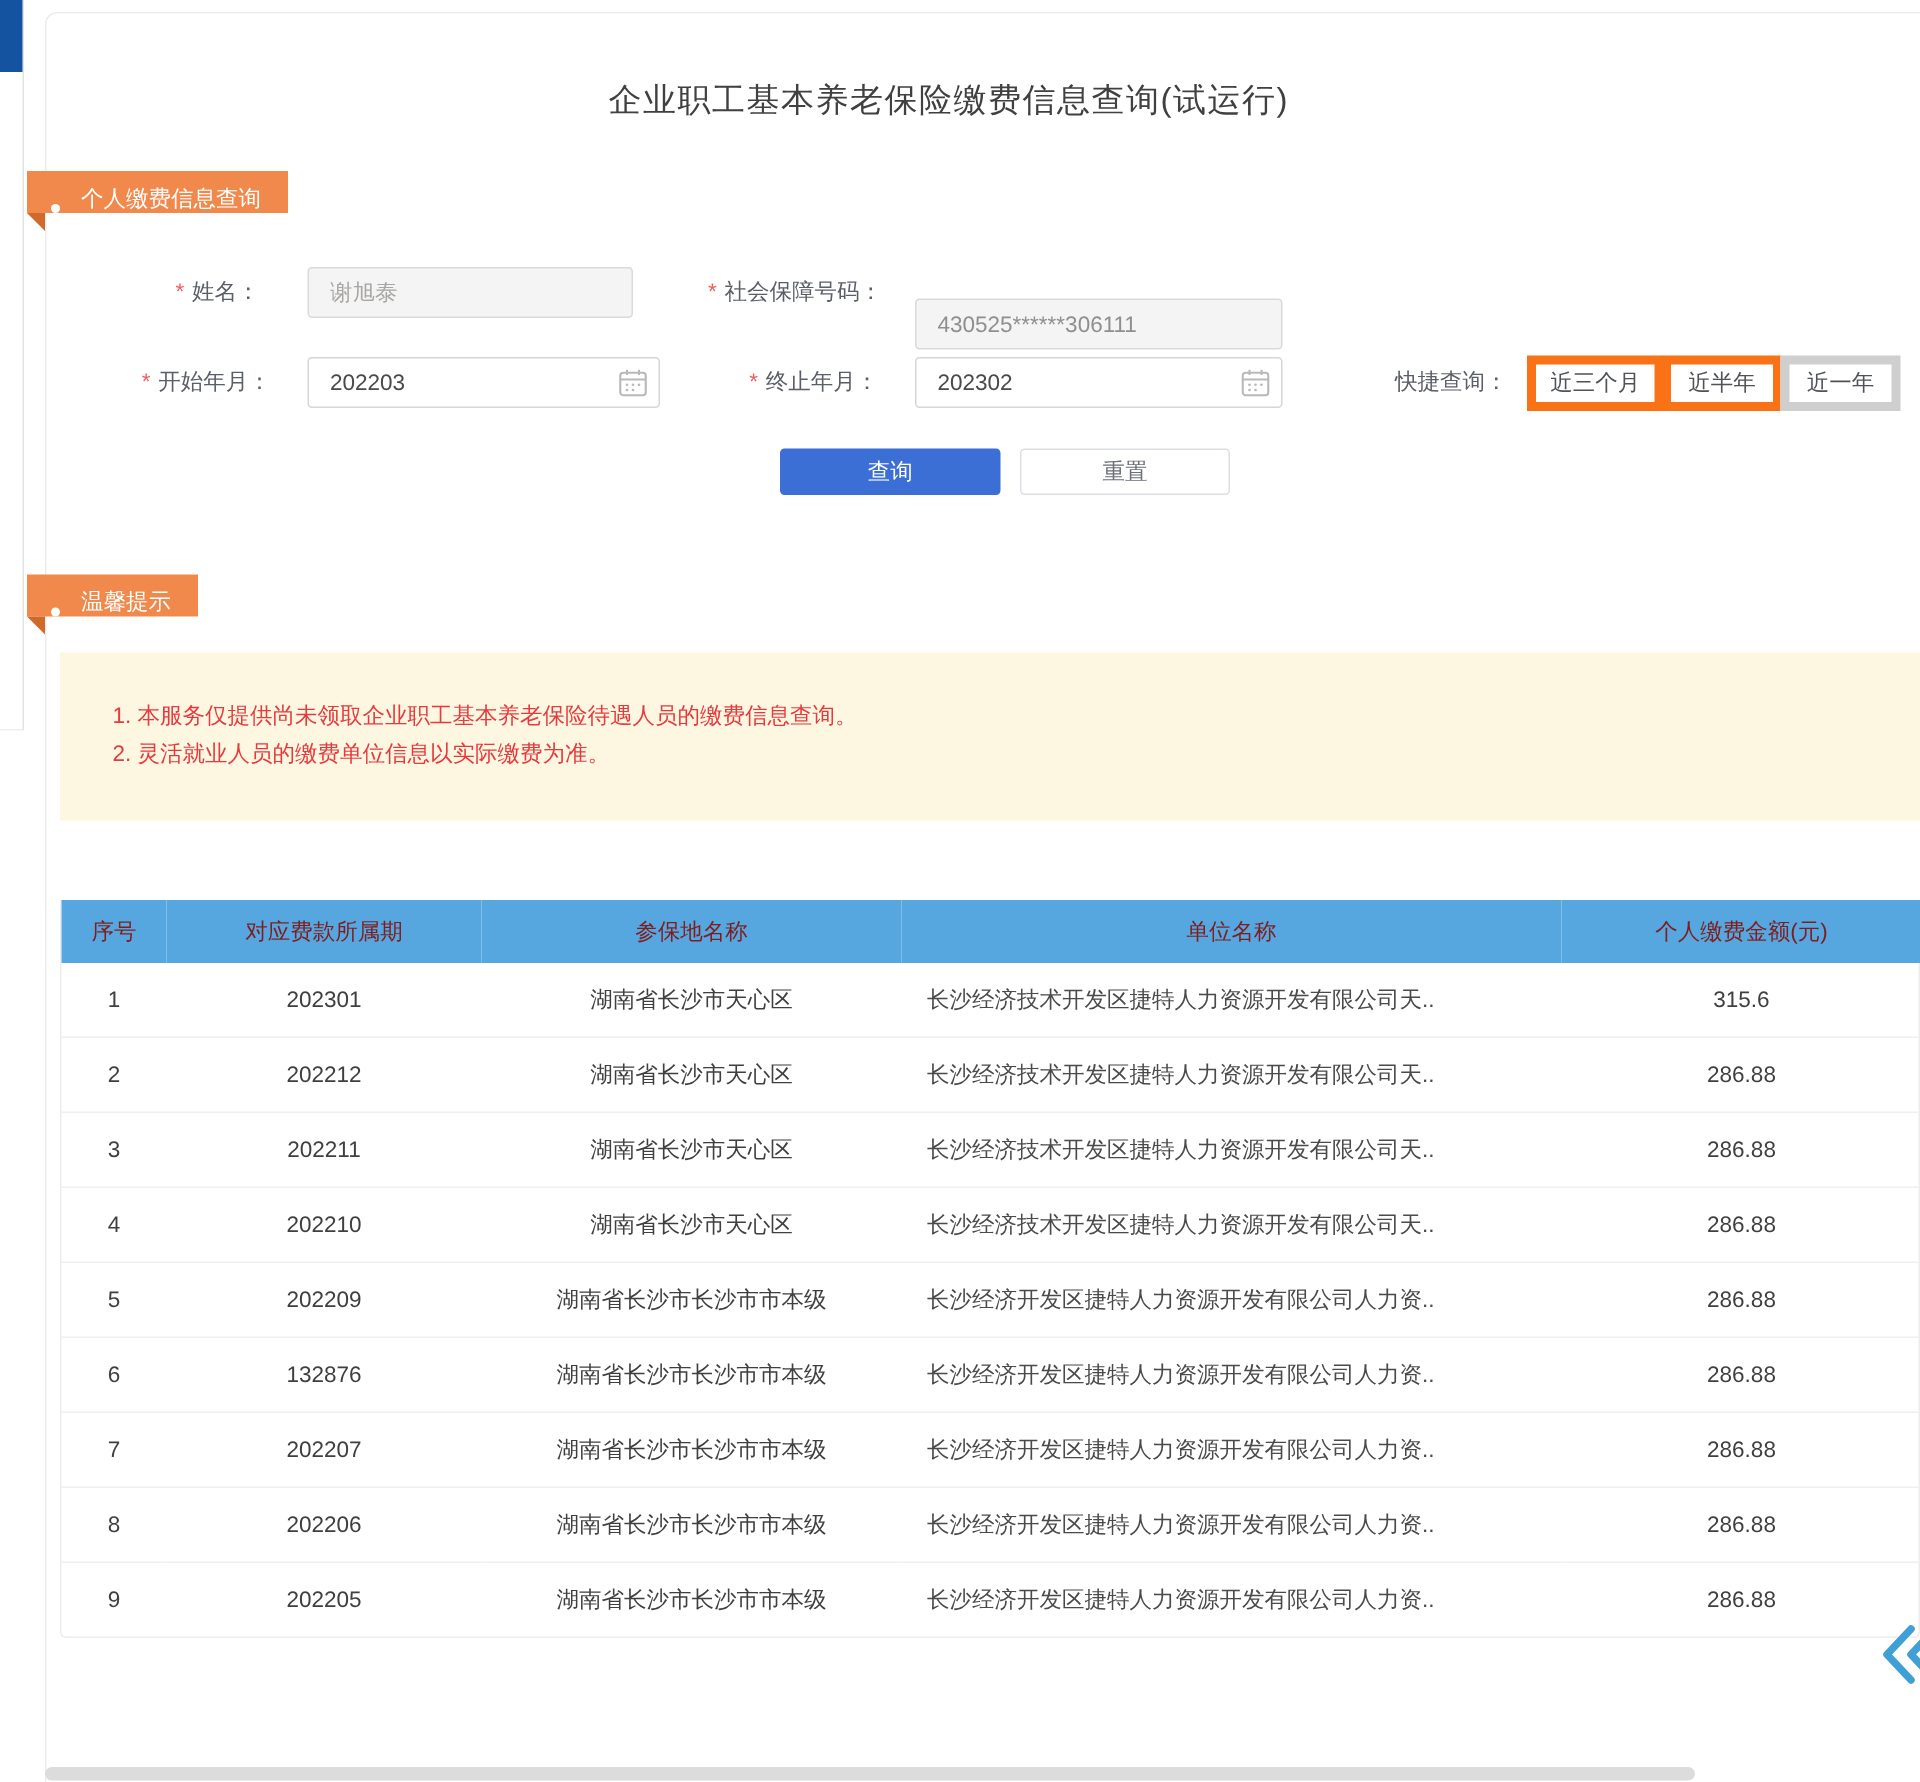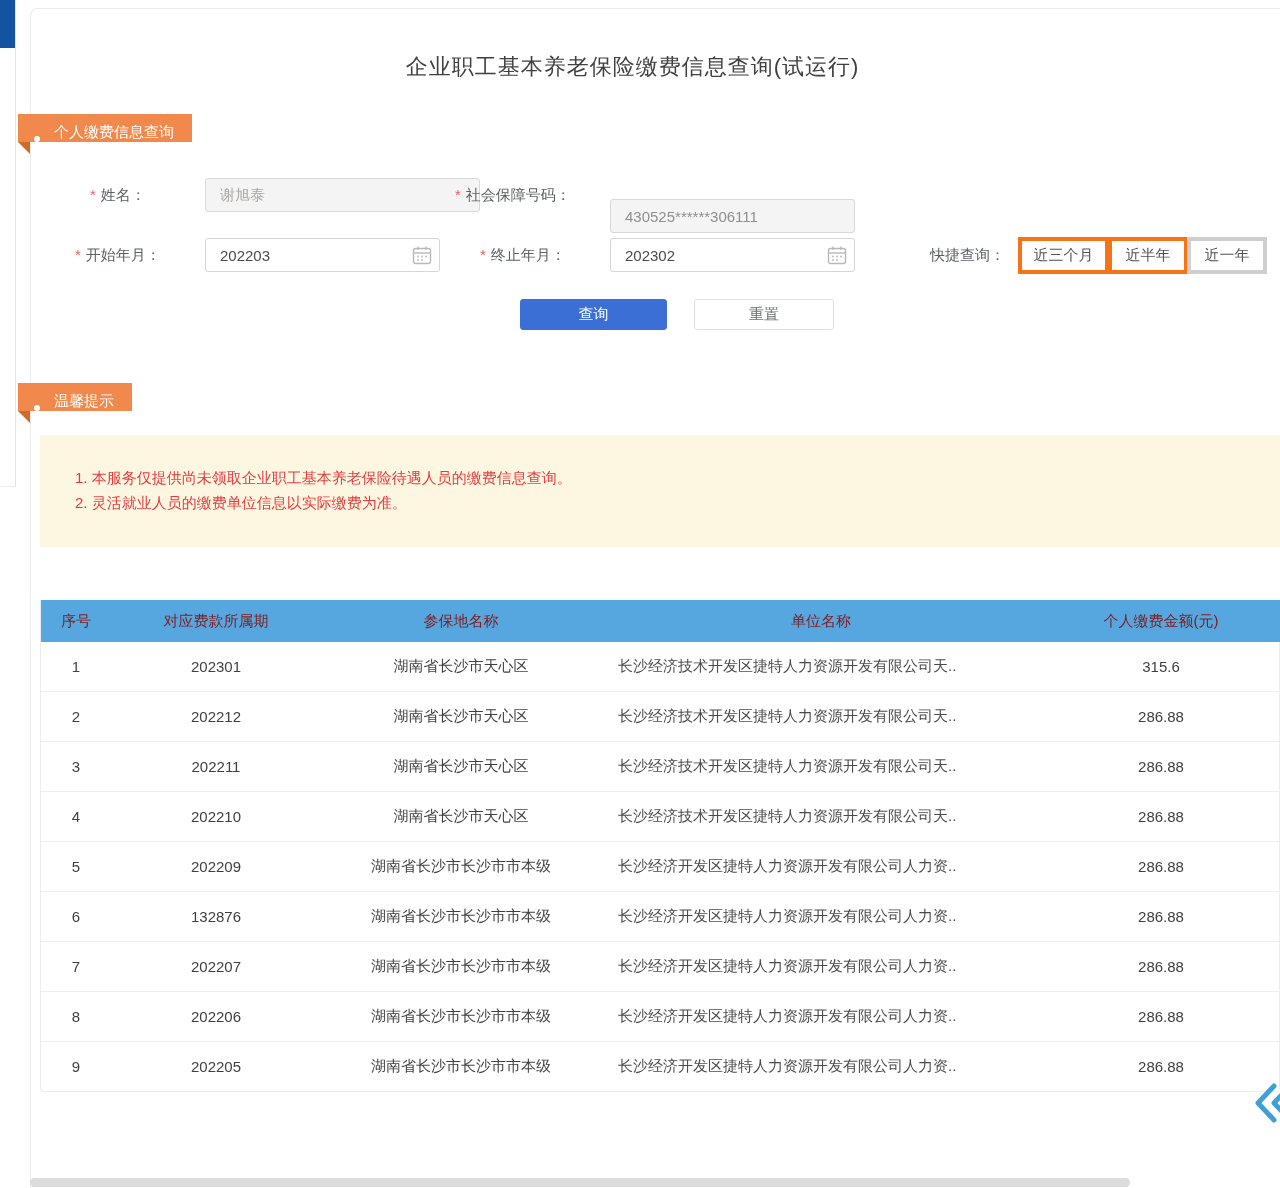--- a/index.html
+++ b/index.html
@@ -21,41 +21,41 @@
   
   .ribbon{position:absolute;left:18px;height:28px;background:#F0894B;color:#fff;
     display:flex;align-items:flex-end;padding:0 18px 0 16px;font-size:15px;z-index:5;}
   .ribbon .dot{width:6px;height:6px;border-radius:50%;background:#fff;margin-right:14px;flex:0 0 auto;}
   .ribbon .fold{position:absolute;left:0;top:100%;width:0;height:0;
     border-top:12px solid #D06A2B;border-left:12px solid transparent;}
   .ribbon-query{top:114px;}
   .ribbon-tips{top:383px;}
   
   .req{color:#f25c5c;font-size:15px;margin-right:5px;}
-  .f-label{position:absolute;font-size:15px;color:#5a5e66;text-align:left;line-height:34px;white-space:nowrap;}
+  .f-label{position:absolute;font-size:15px;color:#5a5e66;text-align:center;line-height:34px;white-space:nowrap;}
   .f-input{position:absolute;height:34px;box-sizing:border-box;border:1px solid #d6d6d6;border-radius:3px;
     font-size:15px;padding:0 32px 0 14px;color:#4a4a4a;background:#fff;outline:none;width:100%;
     font-family:"Liberation Sans","DejaVu Sans",sans-serif;}
   .f-wrap{position:absolute;height:34px;}
   .f-input:disabled{background:#f4f4f4;color:#a9a7a4;border-color:#d9d9d9;}
   .ssn:disabled{color:#8f8f8f;margin-top:21px;}
   .cal{position:absolute;right:8px;top:7px;width:20px;height:20px;cursor:pointer;}
   
   .quick-group{position:absolute;left:1018px;top:237px;display:flex;}
-  .quick-btn{height:37px;box-sizing:border-box;border:4px solid #f97316;background:#fff;color:#4f5257;
+  .quick-btn{height:37px;box-sizing:border-box;border:6px solid #f97316;background:#fff;color:#4f5257;
     font-size:15px;display:flex;align-items:center;justify-content:center;margin-left:-1px;cursor:pointer;
     font-family:inherit;}
   .quick-btn.b0{width:91px;margin-left:0;}
   .quick-btn.b1{width:80px;}
   .quick-btn.b2{width:80px;border-color:#cfcfcf;}
   
   .btn{position:absolute;height:31px;border-radius:3px;font-size:15px;cursor:pointer;
     display:flex;align-items:center;justify-content:center;box-sizing:border-box;font-family:inherit;}
   .btn-query{left:520px;top:299px;width:147px;background:#3C6FD5;border:1px solid #3C6FD5;color:#fff;}
-  .btn-reset{left:680px;top:299px;width:140px;background:#fff;border:1px solid #dcdfe6;color:#6b6f76;margin-left:14px;}
+  .btn-reset{left:680px;top:299px;width:140px;background:#fff;border:1px solid #dcdfe6;color:#6b6f76;}
   
   .notice{position:absolute;left:40px;top:435px;width:1240px;height:112px;background:#FDF6E1;}
   .notice-lines{position:absolute;left:35px;top:30px;font-size:15px;color:#E63B3E;line-height:25px;}
   
   .tbl-wrap{position:absolute;left:40px;top:600px;width:1240px;border:1px solid #ececec;border-top:none;
     border-radius:0 0 4px 4px;box-sizing:border-box;}
   table{border-collapse:collapse;table-layout:fixed;width:1240px;}
   col.c0{width:70px;}col.c1{width:210px;}col.c2{width:280px;}col.c3{width:440px;}col.c4{width:240px;}
   thead th{height:40px;background:#56A7E0;color:#7f1d1d;font-size:15px;font-weight:normal;text-align:center;}
   tbody td{height:47px;border-bottom:1px solid #efefef;font-size:15px;color:#3f3f3f;text-align:center;
@@ -79,21 +79,21 @@
 
 <div class="ribbon ribbon-query">
   <span class="dot"></span>
   <span>个人缴费信息查询</span>
   <span class="fold"></span>
 </div>
 
 <div class="f-label" style="left:90px;top:178px;width:110px;">
   <span class="req">*</span><span>姓名：</span>
 </div>
-<div class="f-wrap" style="left:205px;top:178px;width:275px;text-decoration:underline;">
+<div class="f-wrap" style="left:205px;top:178px;width:217px;text-decoration:underline;">
   <input class="f-input" disabled="" value="谢旭泰" style="">
 </div>
 
 <div class="f-label" style="left:455px;top:178px;width:150px;">
   <span class="req">*</span><span>社会保障号码：</span>
 </div>
 <div class="f-wrap" style="left:610px;top:178px;width:245px;">
   <input class="f-input ssn" disabled="" value="430525******306111" style="">
 </div>
 

